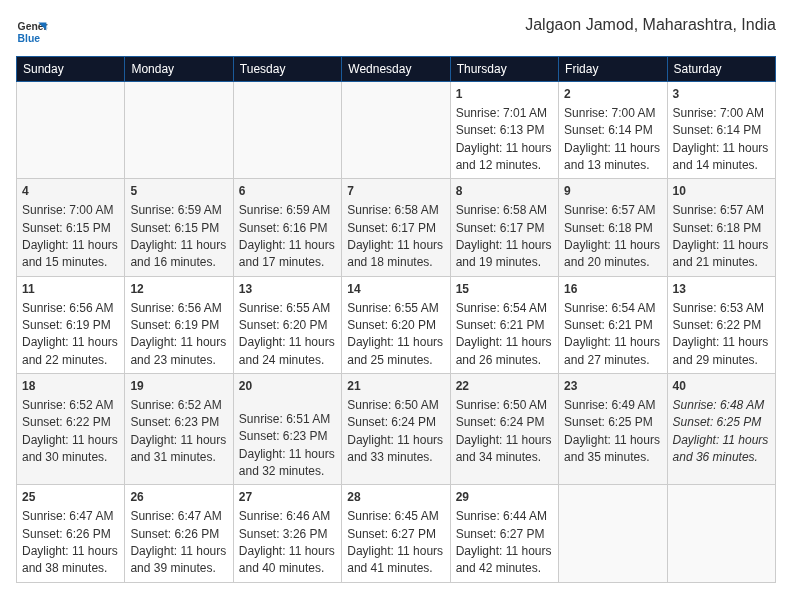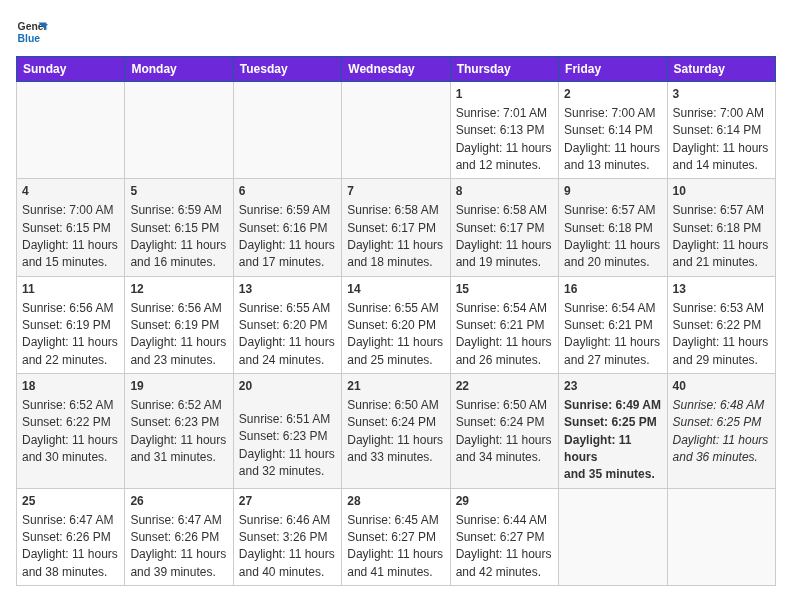--- a/index.html
+++ b/index.html
@@ -37,26 +37,26 @@
     .calendar-subtitle {
       font-size: 16px;
       color: #333;
     }
     table {
       width: 100%;
       border-collapse: collapse;
       font-size: 11px;
     }
     thead tr th {
-      background: #6d28d9;
+      background: #0f172a;
       color: #fff;
       padding: 5px 6px;
       text-align: left;
       font-size: 12px;
-      font-weight: bold;
+      font-weight: normal;
       border: 1px solid #1a5a9a;
     }
     tbody tr td {
       border: 1px solid #ccc;
       vertical-align: top;
       padding: 4px 5px;
       height: 80px;
       width: 14.28%;
       color: #333;
       font-size: 10.5px;
@@ -88,20 +88,21 @@
 
 <div class="header-area">
   <div class="logo">
     <svg class="logo-icon" viewBox="0 0 40 40">
       <text x="2" y="18" font-size="13" font-weight="bold" fill="#333" font-family="Arial">General</text>
       <text x="2" y="32" font-size="13" font-weight="bold" fill="#1a6fbb" font-family="Arial">Blue</text>
       <polygon points="28,8 38,8 38,18" fill="#1a6fbb"></polygon>
     </svg>
   </div>
   <div class="title-area">
+    <div class="calendar-subtitle">Jalgaon Jamod, Maharashtra, India</div>
   </div>
 </div>
 
 <table>
   <thead>
     <tr>
       <th>Sunday</th>
       <th>Monday</th>
       <th>Tuesday</th>
       <th>Wednesday</th>
@@ -271,21 +272,21 @@
         </td>
         <td>
           <span class="day-num">22</span>
           <div class="day-info" style="white-space: pre-line;">Sunrise: 6:50 AM
 Sunset: 6:24 PM
 Daylight: 11 hours
 and 34 minutes.</div>
         </td>
         <td>
           <span class="day-num">23</span>
-          <div class="day-info" style="white-space: pre-line; font-weight: bold;">Sunrise: 6:49 AM
+          <div class="day-info" style="white-space: pre-line;">Sunrise: 6:49 AM
 Sunset: 6:25 PM
 Daylight: 11 hours
 and 35 minutes.</div>
         </td>
         <td>
           <span class="day-num">40</span>
           <div class="day-info" style="white-space: pre-line; font-style: italic;">Sunrise: 6:48 AM
 Sunset: 6:25 PM
 Daylight: 11 hours
 and 36 minutes.</div>

